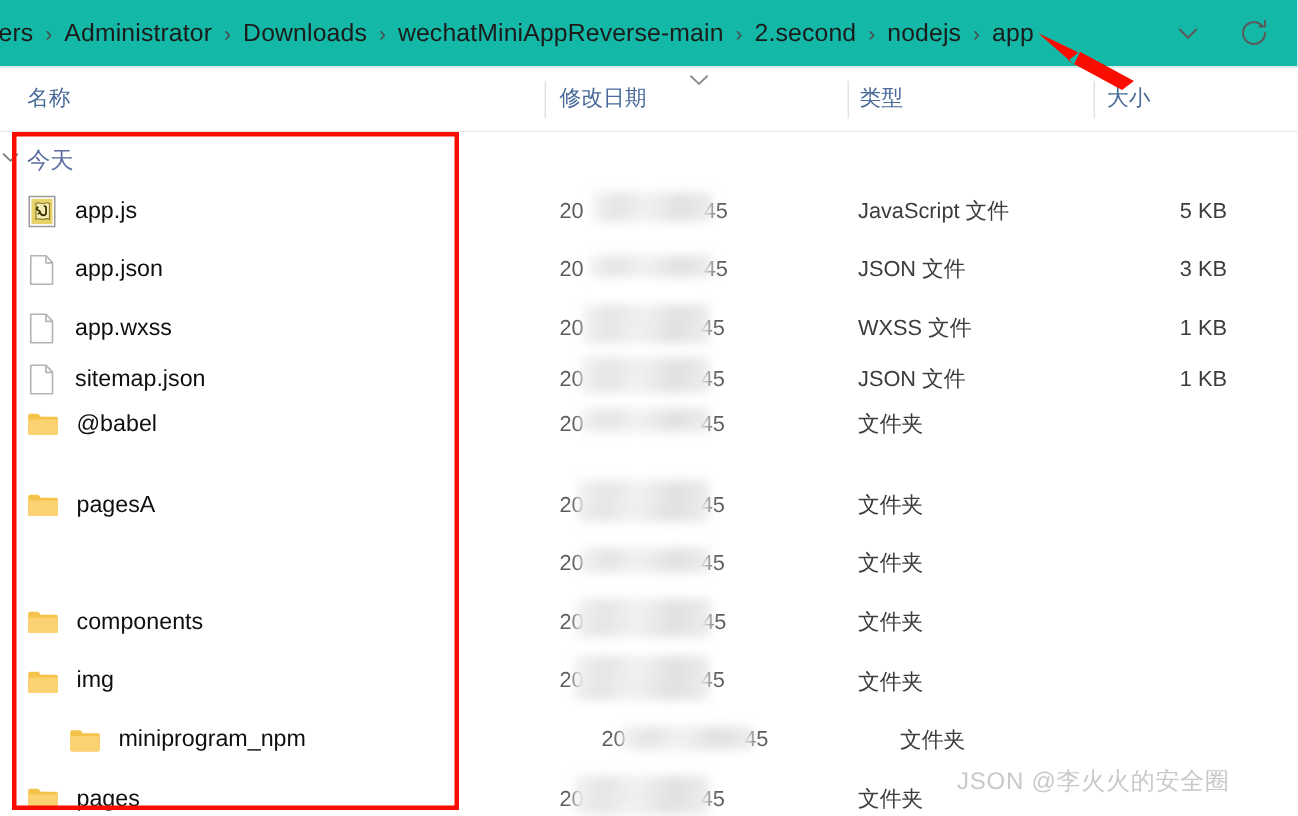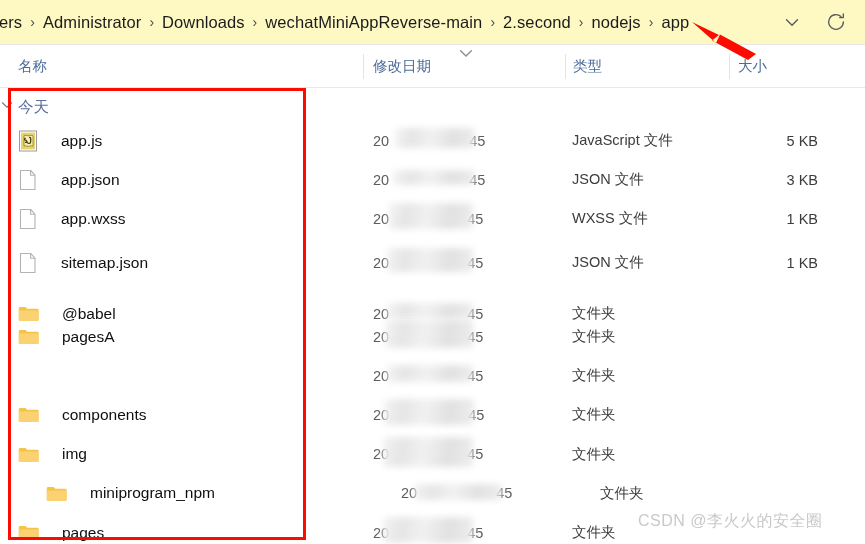--- a/index.html
+++ b/index.html
@@ -7,21 +7,21 @@
     width: 865px; height: 544px;
     background: #ffffff;
     font-family: "Liberation Sans", "DejaVu Sans", sans-serif;
     overflow: hidden;
   }
   #root { position: relative; width: 865px; height: 544px; background:#fff; }
 
   
   .addressbar {
     position: absolute; left: 0; top: 0; width: 865px; height: 45px;
-    background: #fef9c3;
+    background: #14b8a6;
     border-bottom: 1px solid #e6e6e6;
     display: flex; align-items: center;
   }
   .crumbs {
     display: flex; align-items: center;
     padding-left: 0px; height: 100%;
     flex: 1 1 auto; overflow: hidden; white-space: nowrap;
   }
   .crumb {
     font-size: 16.5px; color: #1b1b1b; letter-spacing: .1px;
@@ -54,21 +54,21 @@
   }
 
   
   .listarea { position: absolute; left: 0; top: 88px; width: 865px; height: 456px; }
 
   .row {
     position: absolute; left: 0; width: 709px; height: 39px;
     display: flex; align-items: center;
   }
   .cell-name {
-    position: absolute; left: 18px; display: flex; align-items: center; gap: 23px;
+    position: absolute; left: 18px; display: flex; align-items: center; gap: 12px;
     height: 39px;
   }
   .fname { font-size: 15.5px; color: #0f0f0f; white-space: nowrap; }
 
   .group-row .gchev { position:absolute; left: 1px; top: 13px; width: 12px; height: 8px; }
   .gname { position: absolute; left: 18px; top: 9px; font-size: 15.5px; color: #5a6d9e; }
 
   .cell-date {
     position: absolute; left: 373px; top: 0; height: 39px;
     display: flex; align-items: center; font-size: 14.5px; color: #5c5c5c;
@@ -233,42 +233,42 @@
           <span style="display:inline-block;width:78px"></span>
           <span>45</span>
         </div>
         <div class="cell-type">
           <span>WXSS 文件</span>
         </div>
         <div class="cell-size">
           <span>1 KB</span>
         </div>
       </div>
-      <div class="row" style="top: 155px;">
+      <div class="row" style="top: 145px;">
         <div class="cell-name">
           <svg class="ficon" viewBox="0 0 20 22">
             <path d="M2.5 1.5h10.2L17 6.1V20.5H2.5z" fill="#ffffff" stroke="#b4b4b4" stroke-width="1.1" stroke-linejoin="round"></path>
             <path d="M12.6 1.6v4.6H17" fill="none" stroke="#b4b4b4" stroke-width="1.1" stroke-linejoin="round"></path>
           </svg>
           <span class="fname">sitemap.json</span>
         </div>
         <div class="cell-date">
           <span>20</span>
           <span class="blur" style="left:14px;top:5px;width:86px;height:24px;"></span>
           <span style="display:inline-block;width:78px"></span>
           <span>45</span>
         </div>
         <div class="cell-type">
           <span>JSON 文件</span>
         </div>
         <div class="cell-size">
           <span>1 KB</span>
         </div>
       </div>
-      <div class="row" style="top: 206px; text-align: center;">
+      <div class="row" style="top: 175px; text-align: center;">
         <div class="cell-name">
           <svg class="foldericon" viewBox="0 0 21 17">
             <path d="M.8 3.2a1.3 1.3 0 0 1 1.3 -1.3h5.4l1.8 1.9h10a1.3 1.3 0 0 1 1.3 1.3v9.6a1.3 1.3 0 0 1 -1.3 1.3H2.1a1.3 1.3 0 0 1 -1.3 -1.3z" fill="#f6c34a"></path>
             <path d="M.8 5.6h19.8v9.1a1.3 1.3 0 0 1 -1.3 1.3H2.1a1.3 1.3 0 0 1 -1.3 -1.3z" fill="#fbd272"></path>
           </svg>
           <span class="fname">@babel</span>
         </div>
         <div class="cell-date">
           <span>20</span>
           <span class="blur" style="left:14px;top:9px;width:86px;height:16px;"></span>
@@ -402,14 +402,14 @@
         </div>
       </div>
     </div>
 
   <div class="redbox" id="redbox" style="border-color: rgb(250, 13, 0);"></div>
 
   <svg class="arrow" viewBox="0 0 120 52">
     <polygon id="arrowpoly" points="6,14 33,27 26,32.5 62,52 70,46 34,26.5 30,35" fill="#fa0d00"></polygon>
   </svg>
 
-  <div class="watermark" style="color: rgb(201, 201, 201);">CSDN @李火火的安全圈</div>
+  <div class="watermark" style="color: rgb(201, 201, 201);">JSON @李火火的安全圈</div>
 </div>
 
 </body></html>

